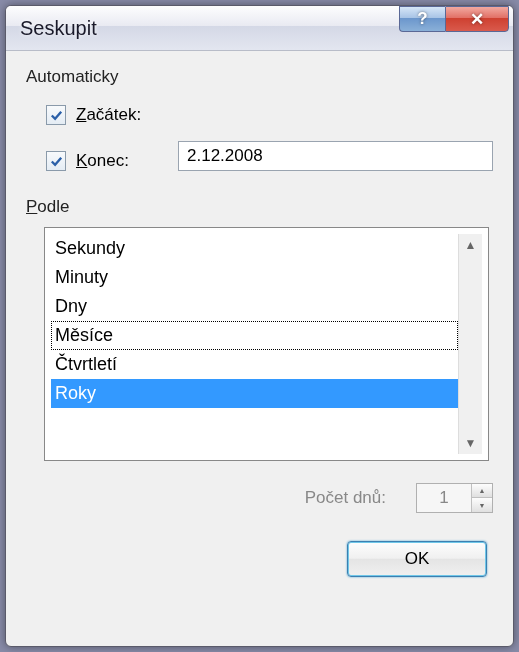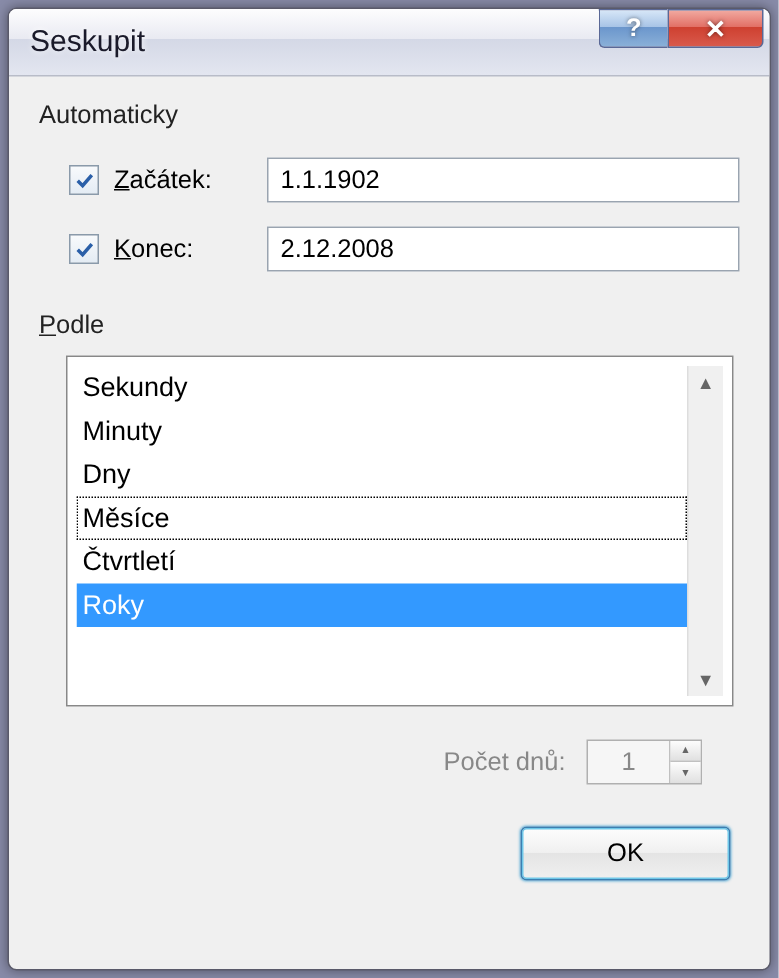--- a/index.html
+++ b/index.html
@@ -79,21 +79,21 @@
       display: flex;
       flex-direction: column;
     }
     .section-label {
       font-size: 17px;
       margin-bottom: 10px;
       color: #222;
     }
     .auto-row {
       display: flex;
-      align-items: center;
+      align-items: flex-end;
       margin: 8px 0 8px 20px;
       gap: 10px;
     }
     .checkbox-box {
       width: 20px;
       height: 20px;
       border: 1px solid #8a9aaa;
       background: linear-gradient(to bottom, #f8fafc, #e4ecf4);
       display: flex;
       align-items: center;
@@ -162,22 +162,22 @@
       padding: 4px 0;
     }
     .scroll-arrow {
       color: #666;
       font-size: 12px;
     }
     .count-row {
       display: flex;
       align-items: center;
       justify-content: flex-end;
-      gap: 14px;
-      margin: 22px 25px 0 0;
+      gap: 30px;
+      margin: 22px 0 0 0;
     }
     .count-label {
       color: #888;
       font-size: 17px;
     }
     .spinner {
       display: flex;
       align-items: stretch;
       border: 1px solid #b0b0b0;
       height: 30px;
@@ -254,21 +254,20 @@
 
     <div class="section-label">Automaticky</div>
 
     <div class="auto-row">
       <div class="checkbox-box">
         <svg viewBox="0 0 16 16">
             <path d="M3 8 L6.5 11.5 L13 4" stroke="#2a5fa8" stroke-width="2.5" fill="none"></path>
           </svg>
       </div>
       <div class="chk-label"><u>Z</u><span>ačátek:</span></div>
-      <input class="text-input" value="1.1.1902" style="">
     </div>
 
     <div class="auto-row">
       <div class="checkbox-box">
         <svg viewBox="0 0 16 16">
             <path d="M3 8 L6.5 11.5 L13 4" stroke="#2a5fa8" stroke-width="2.5" fill="none"></path>
           </svg>
       </div>
       <div class="chk-label"><u>K</u><span>onec:</span></div>
       <input class="text-input" value="2.12.2008" style="">

